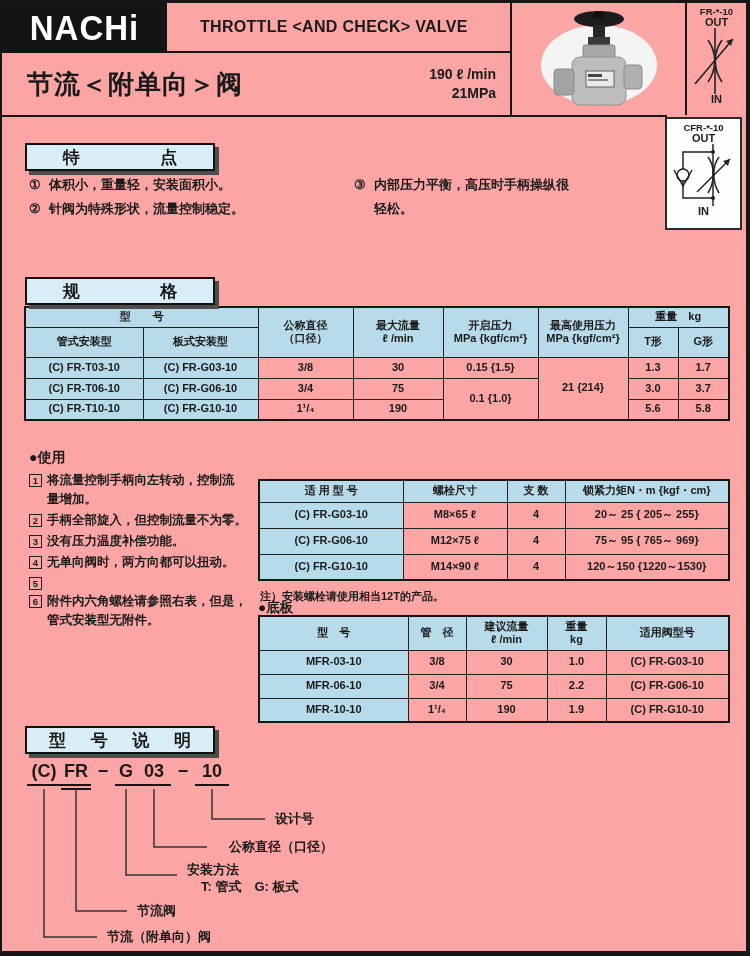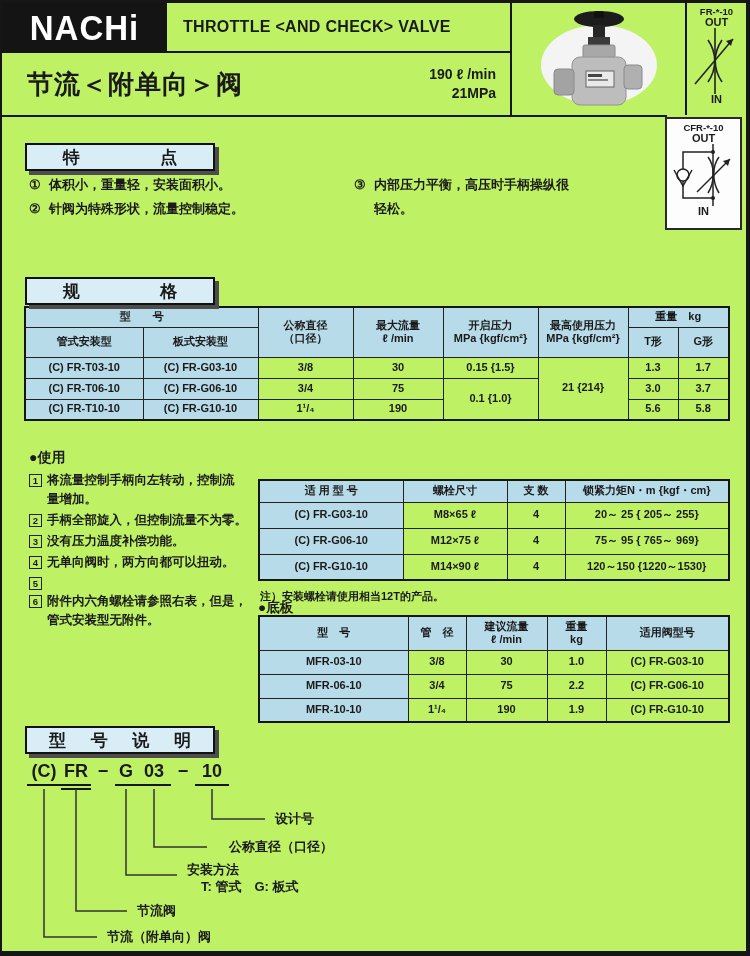--- a/index.html
+++ b/index.html
@@ -1,29 +1,29 @@
 <!DOCTYPE html>
 <html><head>
 <meta charset="utf-8">
 <style>
   * { margin:0; padding:0; box-sizing:border-box; }
   html,body { background:#e8e8e8; }
   body { font-family:"Liberation Sans", sans-serif; color:#1a1a1a; }
   .page {
-    position:relative; width:750px; height:956px; background:#bef264;
+    position:relative; width:750px; height:956px; background:#fca5a5;
     margin:0 auto; overflow:hidden;
     border-top:3px solid #161616; border-right:4px solid #161616;
     border-bottom:5px solid #161616; border-left:2px solid #161616;
   }
   
   .logo-box { position:absolute; left:0; top:0; width:165px; height:50px;
     background:#141414; color:#fff; display:flex; align-items:center; justify-content:center; }
   .logo-text { font-size:33px; font-weight:bold; letter-spacing:1px; transform:scaleY(1.05); }
   .title-cell { position:absolute; left:165px; top:0; width:343px; height:50px;
-    border-bottom:2px solid #161616; display:flex; align-items:center; padding-left:16px;
+    border-bottom:2px solid #161616; display:flex; align-items:center; padding-left:33px;
     font-size:16px; font-weight:bold; letter-spacing:0.3px; }
   .zh-row { position:absolute; left:0; top:50px; width:508px; height:62px; }
   .zh-title { position:absolute; left:25px; top:14px; font-size:26px; font-weight:bold; letter-spacing:1px; }
   .flow-block { position:absolute; right:14px; top:12px; text-align:right;
     font-size:14px; font-weight:bold; line-height:19px; }
   .photo-cell { position:absolute; left:508px; top:0; width:175px; height:112px;
     border-left:2px solid #161616; display:flex; align-items:center; justify-content:center; }
   .sym-cell { position:absolute; left:683px; top:0; width:61px; height:112px;
     border-left:2px solid #161616; text-align:center; }
   .header-divider { position:absolute; left:0; top:112px; width:665px; height:2px; background:#161616; }

